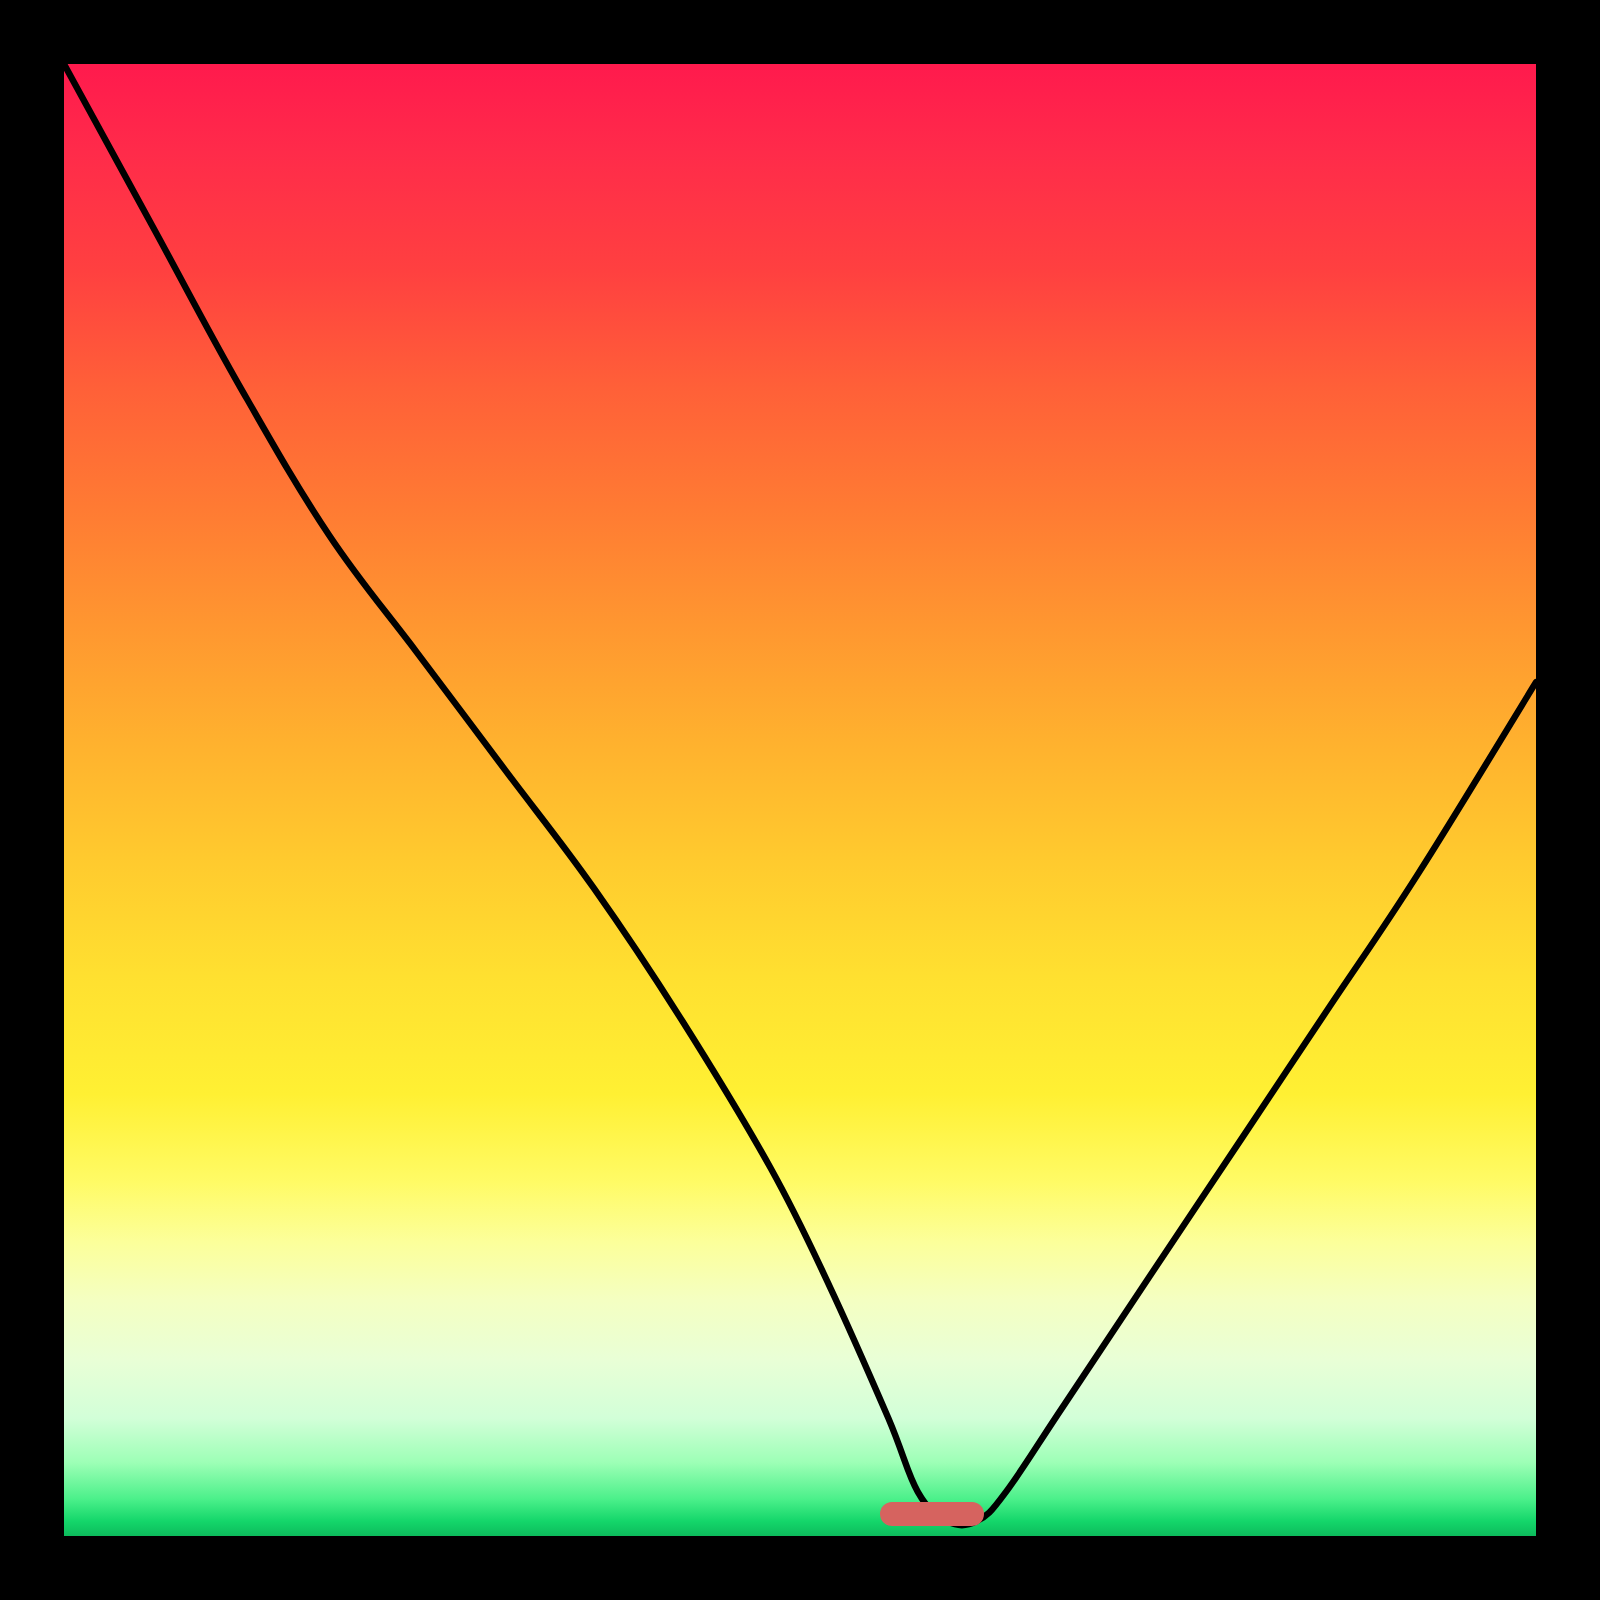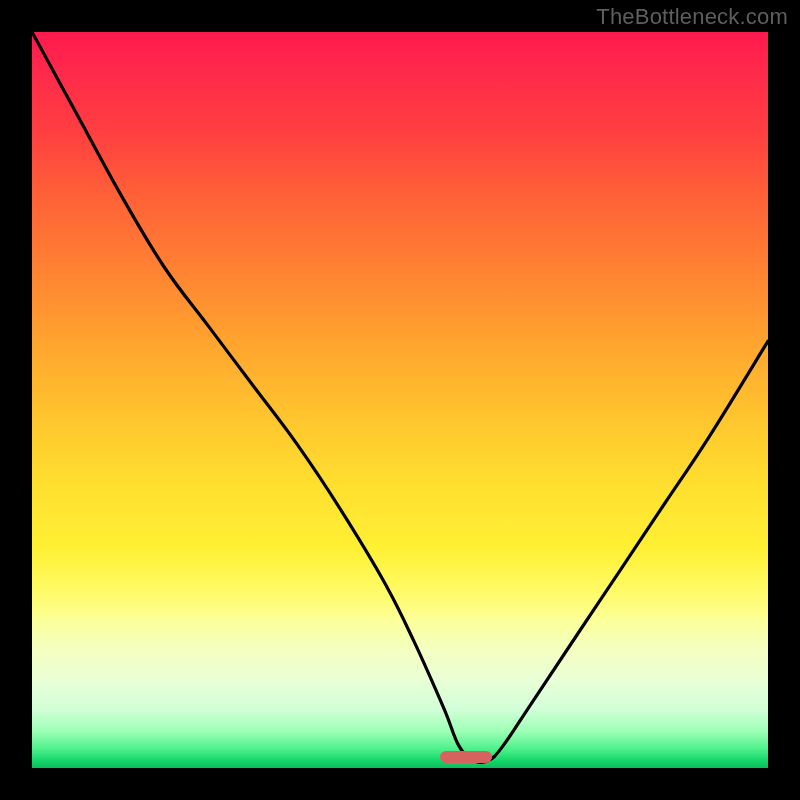--- a/index.html
+++ b/index.html
@@ -70,21 +70,20 @@
     border-radius: 6px;
     background: #d6635f;
     z-index: 3;
   }
 </style>
 </head>
 <body>
 
 <div class="frame">
 
-  <div class="watermark">TheBottleneck.com</div>
 
   <div class="plot-area"></div>
 
   <svg class="curve" viewBox="0 0 736 736" preserveAspectRatio="none">
     <path fill="none" stroke="#000000" stroke-width="3.2" stroke-linecap="round" stroke-linejoin="round" d="M 0.0 0.0 C 7.9 14.6, 28.3 51.8, 44.2 81.0 C 60.1 110.1, 72.4 134.1, 88.3 161.9 C 104.2 189.7, 116.6 211.7, 132.5 235.5 C 148.4 259.4, 160.7 273.2, 176.6 294.4 C 192.5 315.6, 204.9 332.1, 220.8 353.3 C 236.7 374.5, 249.1 389.6, 265.0 412.2 C 280.9 434.7, 293.2 453.2, 309.1 478.4 C 325.0 503.6, 340.0 528.2, 353.3 552.0 C 366.5 575.8, 372.1 588.4, 382.7 610.9 C 393.3 633.4, 404.2 658.6, 412.2 677.1 C 420.1 695.7, 421.6 704.6, 426.9 713.9 C 432.2 723.2, 436.3 726.0, 441.6 728.6 C 446.9 731.3, 451.0 731.3, 456.3 728.6 C 461.6 726.0, 463.1 724.5, 471.0 713.9 C 479.0 703.3, 487.2 689.6, 500.5 669.8 C 513.7 649.9, 528.7 627.4, 544.6 603.5 C 560.5 579.7, 572.9 561.1, 588.8 537.3 C 604.7 513.4, 617.1 494.9, 633.0 471.0 C 648.9 447.2, 658.6 433.9, 677.1 404.8 C 695.7 375.7, 725.4 326.3, 736.0 309.1"></path>
   </svg>
 
   <div class="marker" style="left: 440.48px; width: 51.52px; top: 750.96px; background: rgb(214, 99, 95);"></div>
 
 </div>

